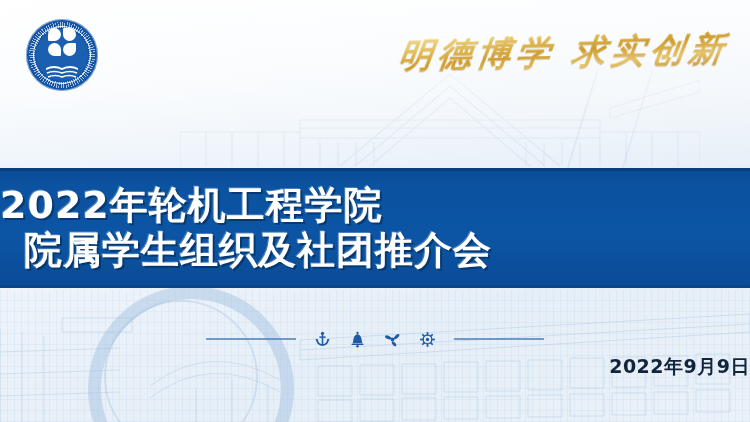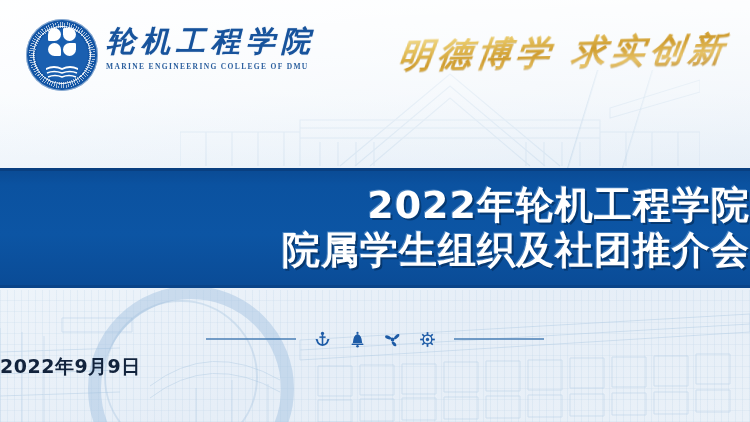--- a/index.html
+++ b/index.html
@@ -137,21 +137,21 @@
   .banner:before{
     content:"";position:absolute;left:0;top:0;width:100%;height:3px;
     background:#093f80;
   }
   .banner:after{
     content:"";position:absolute;left:0;bottom:0;width:100%;height:3px;
     background:#0a4489;
   }
   .banner-inner{
     position:absolute;inset:0;display:flex;flex-direction:column;
-    align-items:flex-end;justify-content:center;gap:2px;padding-left:20px;
+    align-items:flex-start;justify-content:center;gap:2px;
   }
   .title-line{
     font-family:"DejaVu Sans","Liberation Sans",sans-serif;
     color:#ffffff;font-weight:700;
     letter-spacing:1px;white-space:nowrap;line-height:1.12;
     text-shadow:
       2px 2px 0 rgba(4,40,82,.60),
       -1px -1px 0 rgba(180,215,245,.35);
   }
   .title-1{font-size:38px;}
@@ -162,21 +162,21 @@
     position:absolute;left:0;top:329px;width:750px;height:20px;
     display:flex;align-items:center;justify-content:center;gap:18px;
   }
   .rule{width:90px;height:1.5px;background:#4a7fb5;opacity:.75;}
   .nicon{width:17px;height:17px;display:block;}
   .nicon svg{display:block;}
 
   
   .date{
     position:absolute;left:0;top:354px;width:750px;
-    text-align:left;
+    text-align:right;
     font-family:"DejaVu Sans","Liberation Sans",sans-serif;
     font-size:19px;font-weight:700;color:#12233c;
     letter-spacing:.5px;
   }
 </style>
 </head>
 <body>
 
 <div class="poster">
 
@@ -245,24 +245,20 @@
         <span class="petal p4"></span>
         <span class="core"></span>
       </div>
       <svg class="book" viewBox="0 0 34 16">
         <path d="M1 4 Q9 0 17 4 Q25 0 33 4 L33 6 Q25 2 17 6 Q9 2 1 6 Z" fill="#ffffff"></path>
         <path d="M2 9 Q9 6 17 9 Q25 6 32 9" stroke="#ffffff" stroke-width="1.5" fill="none"></path>
         <path d="M3 13 Q10 10 17 13 Q24 10 31 13" stroke="#ffffff" stroke-width="1.5" fill="none"></path>
       </svg>
     </div>
 
-    <div class="college-name">
-      <div class="college-cn">轮机工程学院</div>
-      <div class="college-en">MARINE ENGINEERING COLLEGE OF DMU</div>
-    </div>
 
     <div class="motto">
       <span class="motto-text">明德博学 求实创新</span>
     </div>
   </div>
 
   <div class="banner">
     <div class="banner-inner">
       <div class="title-line title-1">2022年轮机工程学院</div>
       <div class="title-line title-2">院属学生组织及社团推介会</div>

